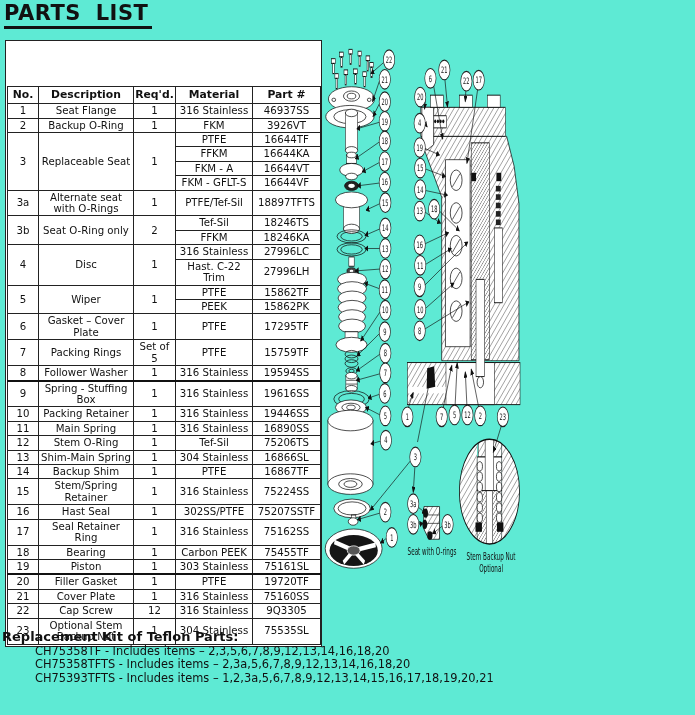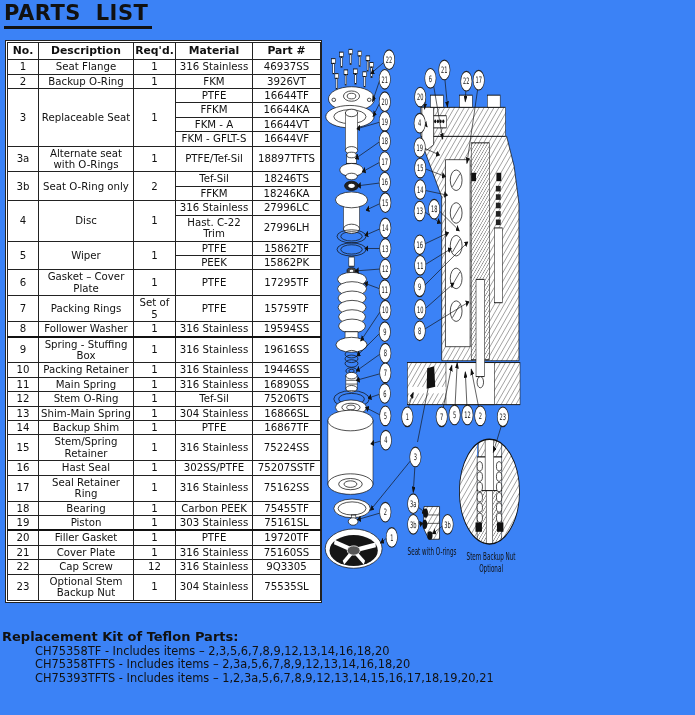--- a/index.html
+++ b/index.html
@@ -1,23 +1,23 @@
 <!DOCTYPE html>
 <html><head>
 <meta charset="utf-8">
 <style>
   html,body{margin:0;padding:0;background:#fff;}
-  .page{position:relative;width:695px;height:715px;background:#3b82f6;overflow:hidden;
+  .page{position:relative;width:695px;height:715px;background:#5eead4;overflow:hidden;
         font-family:"DejaVu Sans","Liberation Sans",sans-serif;color:#111;}
   .title{position:absolute;left:4px;top:1px;margin:0;font-size:21px;font-weight:bold;
          letter-spacing:.5px;word-spacing:7px;border-bottom:3px solid #111;padding:0 4px 1px 0;}
   .tablewrap{position:absolute;left:5px;top:40px;width:317px;border:1px solid #222;
              padding:1px;background:#fff;box-sizing:border-box;}
   table.parts{border-collapse:collapse;width:100%;border:1.6px solid #222;
-              table-layout:fixed;font-size:10.2px;line-height:1.12;}
+              table-layout:fixed;font-size:10.2px;line-height:1.12;margin-top:44px;}
   table.parts th{border:1px solid #222;font-size:10.8px;font-weight:bold;padding:2px 1px;}
   table.parts td{border:1px solid #222;text-align:center;padding:1px 1px;vertical-align:middle;
                  overflow:hidden;word-wrap:break-word;}
   td.sub{border-top:1px dashed #555 !important;}
   tr.grp td{border-top:2.5px solid #111;}
   .footer{position:absolute;left:2px;top:629px;width:690px;font-size:11.4px;line-height:1.2;}
   .footer .head{font-weight:bold;font-size:13px;}
   .footer .line{padding-left:33px;}
   svg.diagram{position:absolute;left:322px;top:40px;}
   .s{fill:#fff;stroke:#111;stroke-width:1;}

